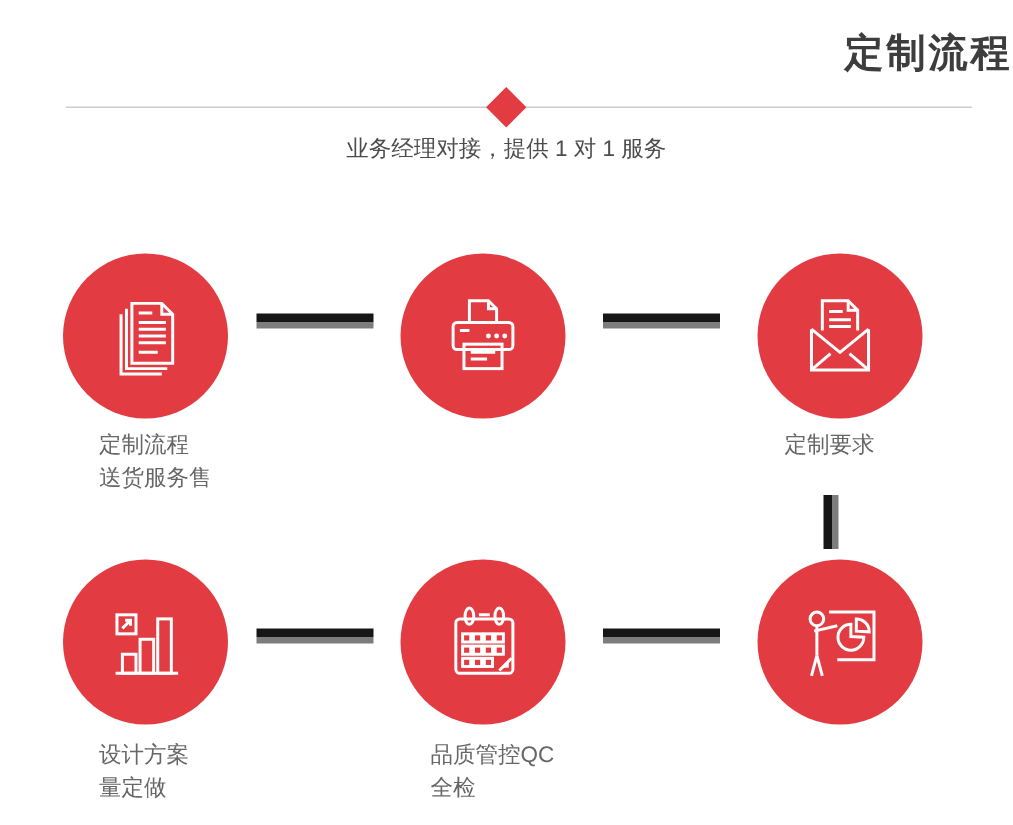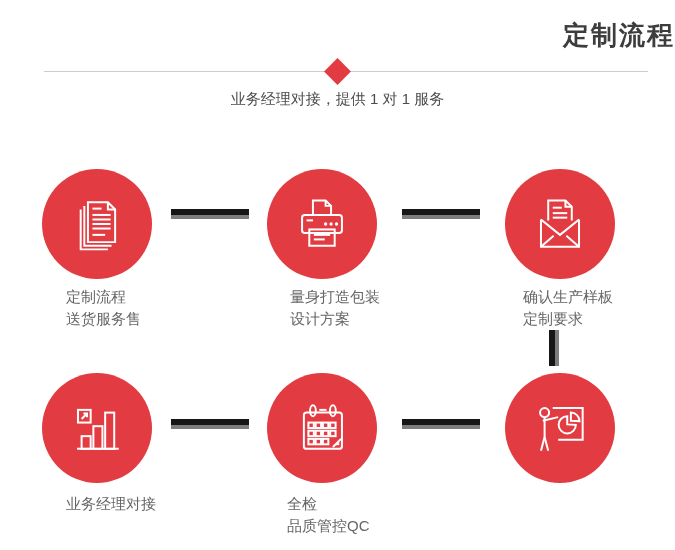--- a/index.html
+++ b/index.html
@@ -111,60 +111,56 @@
       <rect x="10" y="22" width="44" height="20" rx="3"></rect>
       <line x1="15" y1="28" x2="22" y2="28"></line>
       <circle cx="36" cy="32" r="1.8" fill="#ffffff" stroke="none"></circle>
       <circle cx="42" cy="32" r="1.8" fill="#ffffff" stroke="none"></circle>
       <circle cx="48" cy="32" r="1.8" fill="#ffffff" stroke="none"></circle>
       <rect x="18" y="38" width="28" height="18"></rect>
       <line x1="23" y1="44" x2="41" y2="44"></line>
       <line x1="23" y1="49" x2="35" y2="49"></line>
     </svg>
   </div>
-  <div class="step-label">
-    <div>量身打造包装</div>
-    <div>设计方案</div>
-  </div>
 </div>
 
 <div class="step row1 step3">
   <div class="circle">
     <svg width="58" height="58" viewBox="0 0 64 64" fill="none" stroke="#ffffff" stroke-width="2.2">
       <path d="M19 28 V6 H38 L45 13 V28"></path>
       <path d="M38 6 V13 H45"></path>
       <line x1="24" y1="14" x2="34" y2="14"></line>
       <line x1="24" y1="20" x2="40" y2="20"></line>
       <line x1="24" y1="25" x2="40" y2="25"></line>
       <path d="M11 27 V57 H53 V27"></path>
       <path d="M11 27 L32 44 L53 27"></path>
       <path d="M11 57 L25 45"></path>
       <path d="M53 57 L39 45"></path>
     </svg>
   </div>
   <div class="step-label">
-    <div>确认生产样板</div>
     <div>定制要求</div>
   </div>
 </div>
 
 <div class="step row2 step4">
   <div class="circle">
     <svg width="58" height="58" viewBox="0 0 64 64" fill="none" stroke="#ffffff" stroke-width="2.2">
       <line x1="10" y1="55" x2="56" y2="55"></line>
       <rect x="15" y="41" width="10" height="14"></rect>
       <rect x="28" y="30" width="10" height="25"></rect>
       <rect x="41" y="15" width="10" height="40"></rect>
       <rect x="11" y="12" width="14" height="14"></rect>
       <line x1="15" y1="22" x2="21" y2="16"></line>
       <path d="M17 16 H21 V20"></path>
     </svg>
   </div>
   <div class="step-label">
-    <div>业务经理对接</div>
+    <div>设计方案</div>
+    <div>量定做</div>
   </div>
 </div>
 
 <div class="step row2 step5">
   <div class="circle">
     <svg width="58" height="58" viewBox="0 0 64 64" fill="none" stroke="#ffffff" stroke-width="2.2">
       <rect x="12" y="15" width="42" height="40" rx="3"></rect>
       <ellipse cx="22" cy="13" rx="3.2" ry="6"></ellipse>
       <ellipse cx="44" cy="13" rx="3.2" ry="6"></ellipse>
       <line x1="29" y1="12" x2="37" y2="12"></line>
@@ -177,22 +173,22 @@
       <rect x="33" y="35" width="6" height="6"></rect>
       <rect x="41" y="35" width="6" height="6"></rect>
       <rect x="17" y="44" width="6" height="6"></rect>
       <rect x="25" y="44" width="6" height="6"></rect>
       <rect x="33" y="44" width="6" height="6"></rect>
       <path d="M44 53 L53 44"></path>
       <path d="M46 51 L51 46 L51 51 Z" fill="#ffffff" stroke="none"></path>
     </svg>
   </div>
   <div class="step-label">
+    <div>品质管控QC</div>
     <div>全检</div>
-    <div>品质管控QC</div>
   </div>
 </div>
 
 <div class="step row2 step6">
   <div class="circle">
     <svg width="58" height="58" viewBox="0 0 64 64" fill="none" stroke="#ffffff" stroke-width="2.2">
       <path d="M24 10 H57 V45 H30"></path>
       <path d="M40 28 L40 19 A9.5 9.5 0 1 0 49.5 28.5 Z"></path>
       <path d="M44 24 L44 15 A9.5 9.5 0 0 1 53.5 24.5 Z"></path>
       <circle cx="15" cy="15" r="5"></circle>

